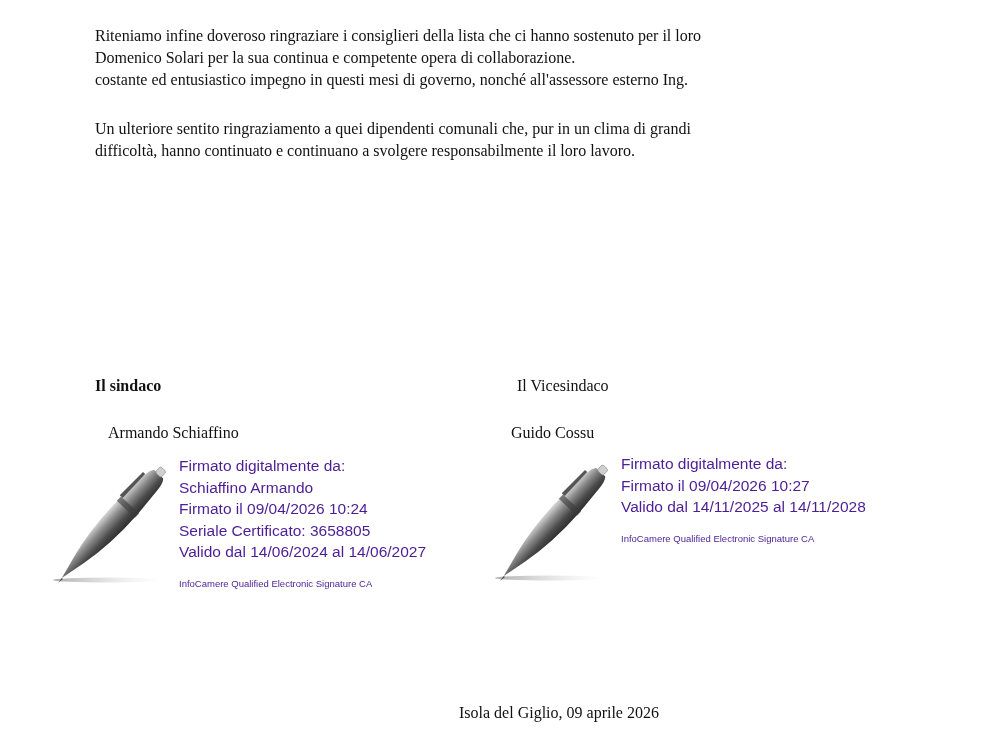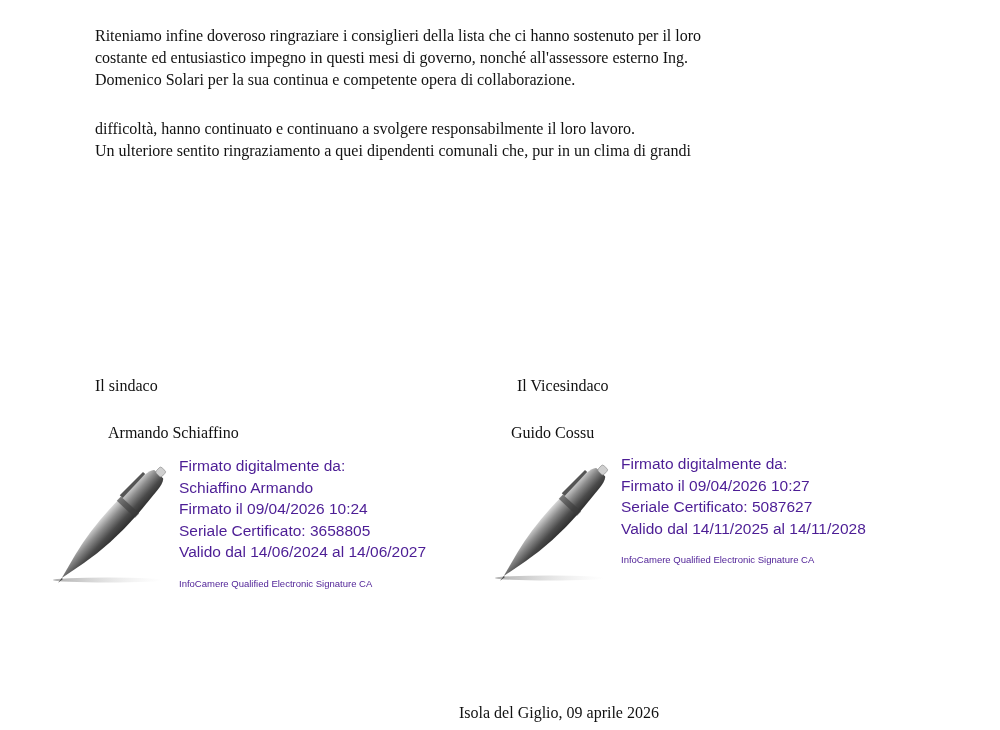--- a/index.html
+++ b/index.html
@@ -11,30 +11,30 @@
   .pen { position:absolute; }
   .sig-text { position:absolute; font-family: "Liberation Sans", "DejaVu Sans", sans-serif; color:#4c1d95; }
   .sig-line { font-size:15.5px; line-height:21.5px; white-space:nowrap; }
   .sig-ca { font-size:9.5px; line-height:14px; margin-top:14px; white-space:nowrap; }
 </style>
 </head>
 <body>
 
 <div class="para serif" style="top:25px;">
   <div>Riteniamo infine doveroso ringraziare i consiglieri della lista che ci hanno sostenuto per il loro</div>
+  <div>Domenico Solari per la sua continua e competente opera di collaborazione.</div>
   <div>costante ed entusiastico impegno in questi mesi di governo, nonché all'assessore esterno Ing.</div>
-  <div>Domenico Solari per la sua continua e competente opera di collaborazione.</div>
 </div>
 
 <div class="para serif" style="top:118px;">
+  <div>Un ulteriore sentito ringraziamento a quei dipendenti comunali che, pur in un clima di grandi</div>
   <div>difficoltà, hanno continuato e continuano a svolgere responsabilmente il loro lavoro.</div>
-  <div>Un ulteriore sentito ringraziamento a quei dipendenti comunali che, pur in un clima di grandi</div>
 </div>
 
-<div class="label serif" style="left:95px; top:375px;">Il sindaco</div>
+<div class="label serif" style="left:95px; top:375px;font-weight:bold;">Il sindaco</div>
 <div class="label serif" style="left:108px; top:422px;">Armando Schiaffino</div>
 
 <div class="sig" style="left:45px; top:455px; width:430px; height:135px;">
   <svg class="pen" style="left:3px; top:2px;" width="135" height="130" viewBox="0 0 135 130">
     <defs>
       <linearGradient id="penBody1" x1="0" y1="0" x2="0" y2="1">
         <stop offset="0" stop-color="#d8d8d8"></stop>
         <stop offset="0.35" stop-color="#8a8a8a"></stop>
         <stop offset="0.7" stop-color="#4a4a4a"></stop>
         <stop offset="1" stop-color="#2e2e2e"></stop>
@@ -85,19 +85,18 @@
       <path d="M-78,0 L-52,-6 Q-20,-13 20,-12 L52,-10 Q62,-9 64,-6 L64,6 Q62,9 52,10 L20,12 Q-20,13 -52,6 Z" fill="url(#penBody2)"></path>
       <rect x="16" y="-12.5" width="6" height="25" fill="#3a3a3a" opacity="0.6"></rect>
       <path d="M22,-14 L55,-13 L55,-10 L22,-10 Z" fill="#555"></path>
       <rect x="63" y="-4" width="8" height="8" rx="2" fill="#cfcfcf" stroke="#888" stroke-width="0.6"></rect>
       <path d="M-78,0 L-84,0.5 L-78,1.5 Z" fill="#444"></path>
     </g>
   </svg>
   <div class="sig-text" style="left:134px; top:0px;">
     <div class="sig-line">Firmato digitalmente da:</div>
     <div class="sig-line">Firmato il 09/04/2026 10:27</div>
-    <div class="sig-line">Seriale Certificato: 5087627</div>
     <div class="sig-line">Valido dal 14/11/2025 al 14/11/2028</div>
     <div class="sig-ca">InfoCamere Qualified Electronic Signature CA</div>
   </div>
 </div>
 
 <div class="label serif" style="left:439px; top:702px;margin-left:20px;">Isola del Giglio, 09 aprile 2026</div>
 
 </body></html>

